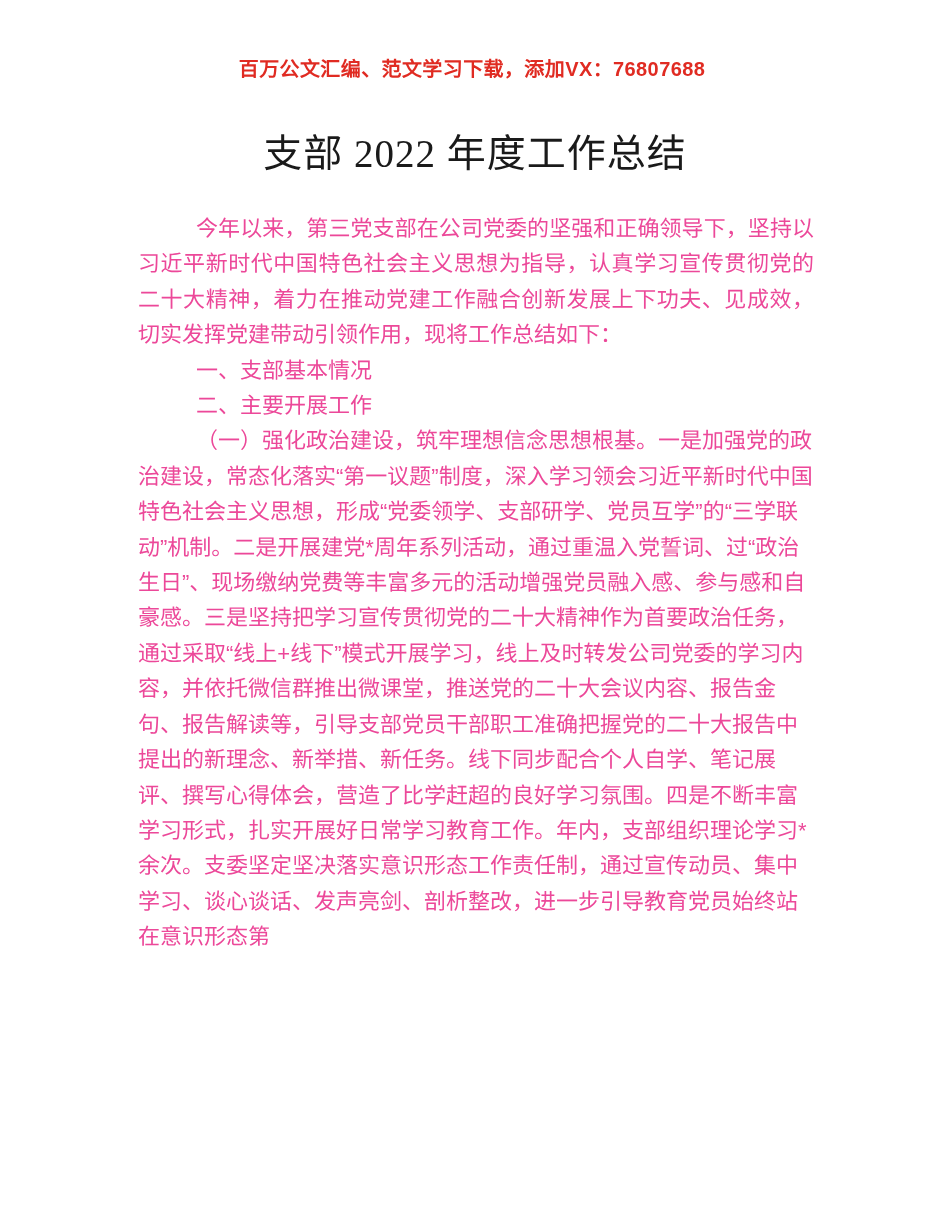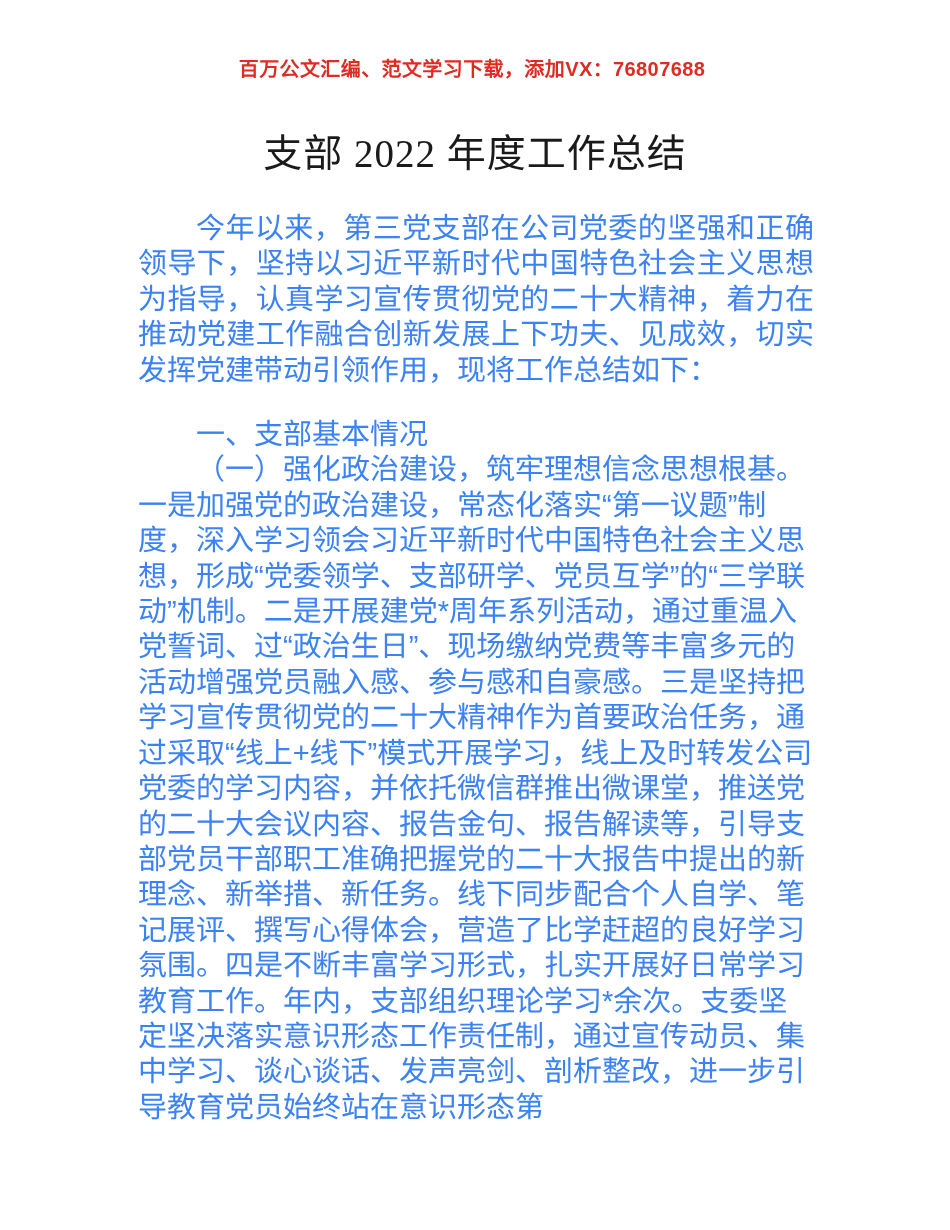--- a/index.html
+++ b/index.html
@@ -59,52 +59,52 @@
   
   .body-column {
     position: absolute;
     top: 211px;
     left: 138px;
     width: 676px;
   }
 
   .para {
     margin: 0;
-    color: #3b82f6;
-    font-size: 29px;
+    color: #ec4899;
+    font-size: 22px;
     line-height: 35.4px;
     font-weight: 400;
     text-align: justify;
     text-justify: inter-character;
     text-indent: 58px;
     letter-spacing: 0;
     font-family: "Liberation Sans", "DejaVu Sans", sans-serif;
     word-break: break-all;
     overflow-wrap: break-word;
   }
 
   .para.heading {
     text-align: left;
-    margin-top: 29px;
   }
 
   .para.tail {
     text-align: left;
   }
 
   
 </style>
 </head>
 <body>
 
 <div class="page">
 
   <div class="promo-header">百万公文汇编、范文学习下载，添加VX：76807688</div>
 
   <h1 class="doc-title">支部 2022 年度工作总结</h1>
 
   <div class="body-column">
     <p class="para">今年以来，第三党支部在公司党委的坚强和正确领导下，坚持以习近平新时代中国特色社会主义思想为指导，认真学习宣传贯彻党的二十大精神，着力在推动党建工作融合创新发展上下功夫、见成效，切实发挥党建带动引领作用，现将工作总结如下：</p>
     <p class="para heading">一、支部基本情况</p>
+    <p class="para heading">二、主要开展工作</p>
     <p class="para tail">（一）强化政治建设，筑牢理想信念思想根基。一是加强党的政治建设，常态化落实“第一议题”制度，深入学习领会习近平新时代中国特色社会主义思想，形成“党委领学、支部研学、党员互学”的“三学联动”机制。二是开展建党*周年系列活动，通过重温入党誓词、过“政治生日”、现场缴纳党费等丰富多元的活动增强党员融入感、参与感和自豪感。三是坚持把学习宣传贯彻党的二十大精神作为首要政治任务，通过采取“线上+线下”模式开展学习，线上及时转发公司党委的学习内容，并依托微信群推出微课堂，推送党的二十大会议内容、报告金句、报告解读等，引导支部党员干部职工准确把握党的二十大报告中提出的新理念、新举措、新任务。线下同步配合个人自学、笔记展评、撰写心得体会，营造了比学赶超的良好学习氛围。四是不断丰富学习形式，扎实开展好日常学习教育工作。年内，支部组织理论学习*余次。支委坚定坚决落实意识形态工作责任制，通过宣传动员、集中学习、谈心谈话、发声亮剑、剖析整改，进一步引导教育党员始终站在意识形态第</p>
   </div>
 
 </div>
 
 </body></html>

